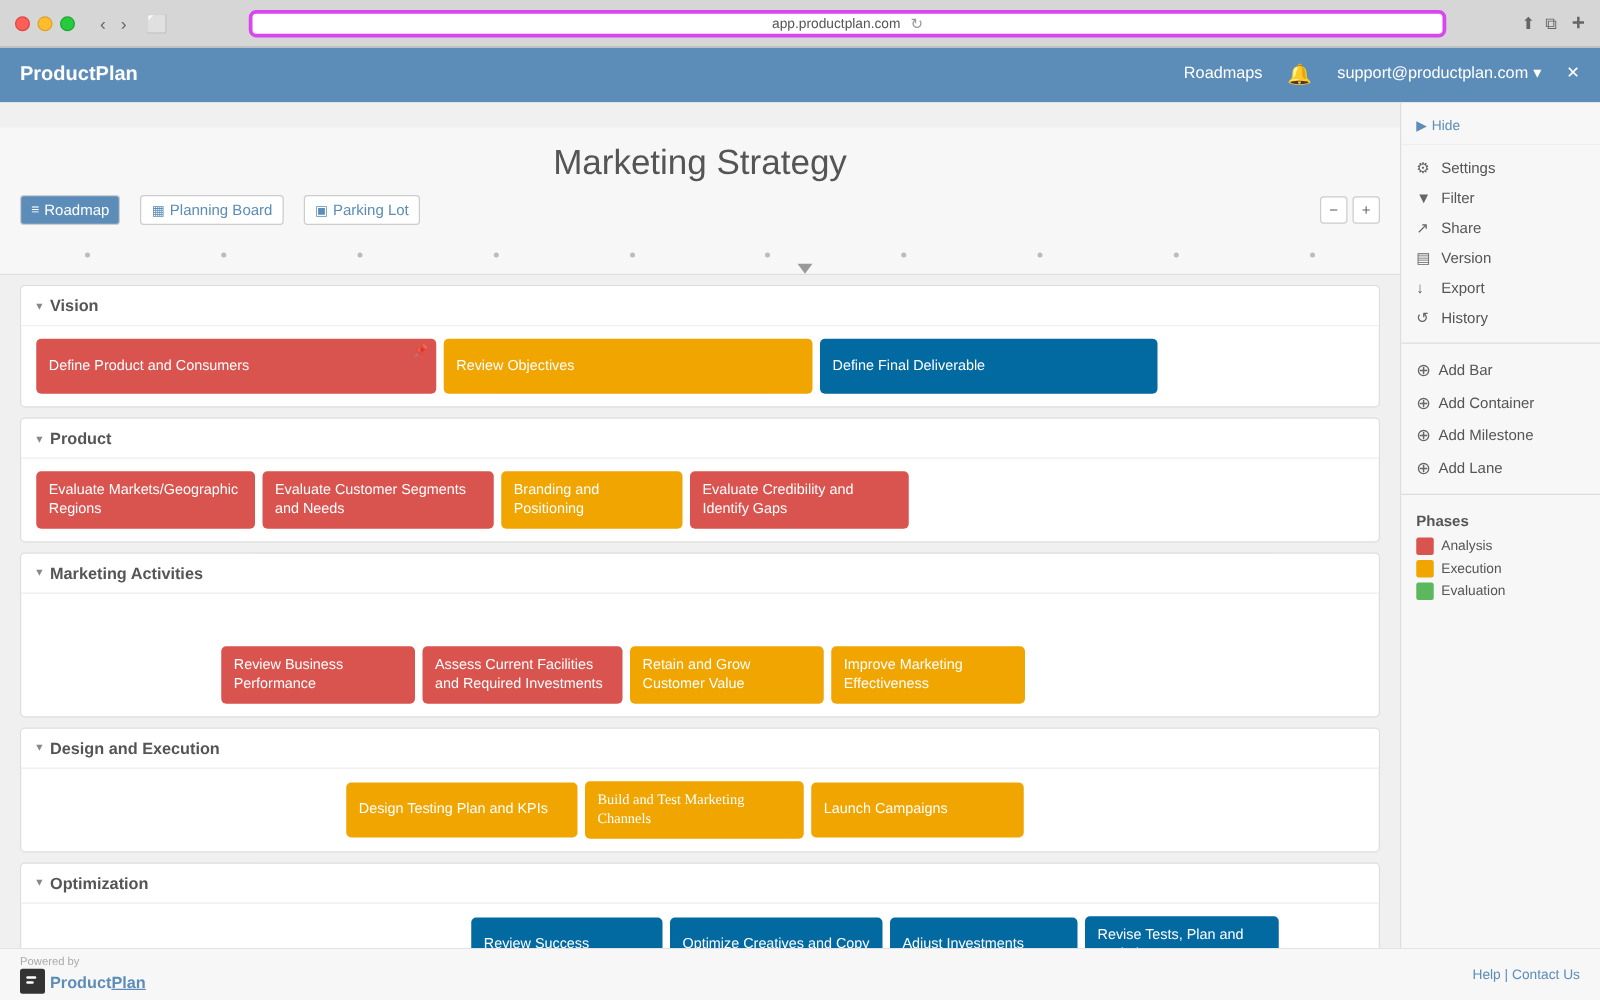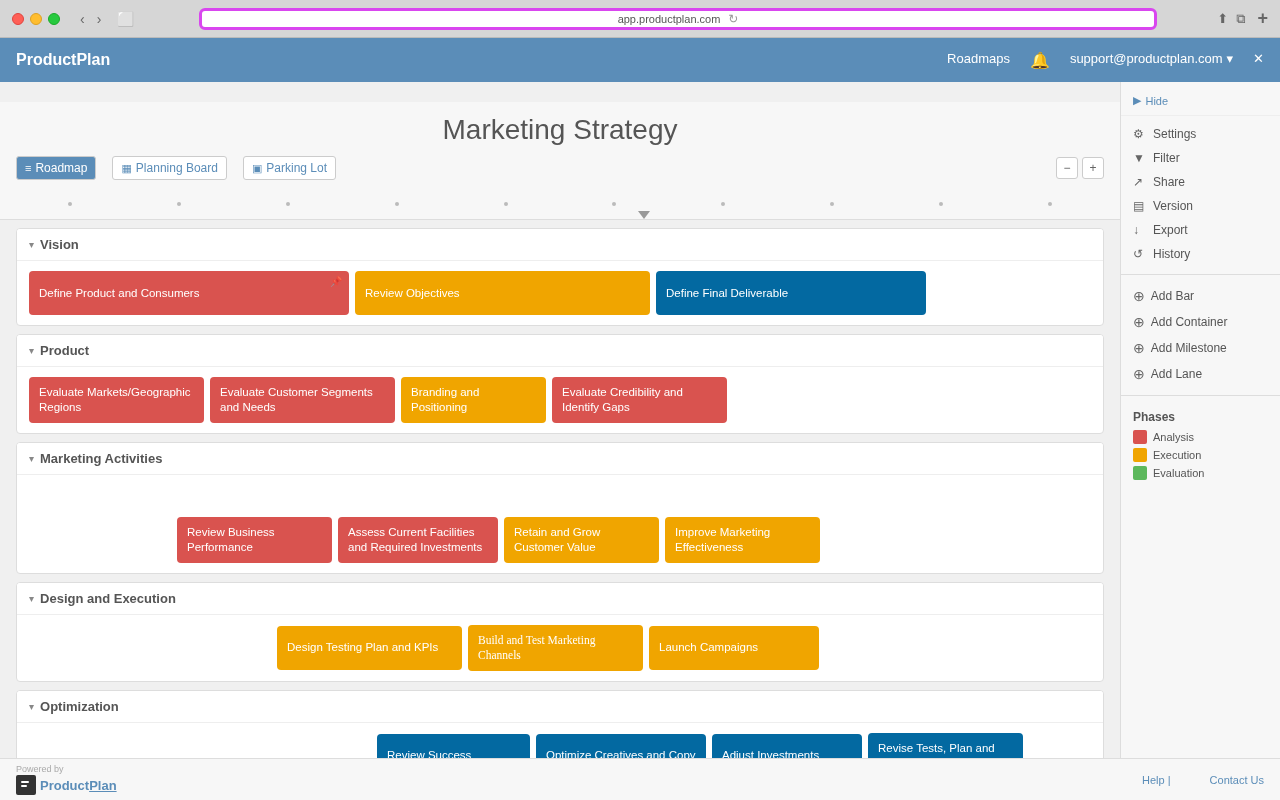--- a/index.html
+++ b/index.html
@@ -91,21 +91,21 @@
 
     
     .footer { background: #f7f7f7; border-top: 1px solid #ddd; padding: 6px 16px; display: flex; align-items: center; justify-content: space-between; height: 42px; position: fixed; bottom: 0; left: 0; right: 0; }
     .footer-logo { display: flex; flex-direction: column; gap: 1px; }
     .footer-powered { font-size: 9px; color: #aaa; }
     .footer-brand { display: flex; align-items: center; gap: 4px; font-size: 13px; }
     .footer-brand-icon { width: 20px; height: 20px; background: #333; border-radius: 2px; display: flex; align-items: center; justify-content: center; }
     .footer-brand-name { color: #333; font-weight: normal; }
     .footer-brand-name span { color: #5b8db8; font-weight: 600; }
     .footer-links { font-size: 11px; color: #5b8db8; }
-    .footer-links a { color: #5b8db8; text-decoration: none; margin-left: 36px; }
+    .footer-links a { color: #5b8db8; text-decoration: none; }
   </style>
 </head>
 <body>
 
 <div class="window-chrome">
   <div class="traffic-lights">
     <div class="traffic-light tl-red"></div>
     <div class="traffic-light tl-yellow"></div>
     <div class="traffic-light tl-green"></div>
   </div>

